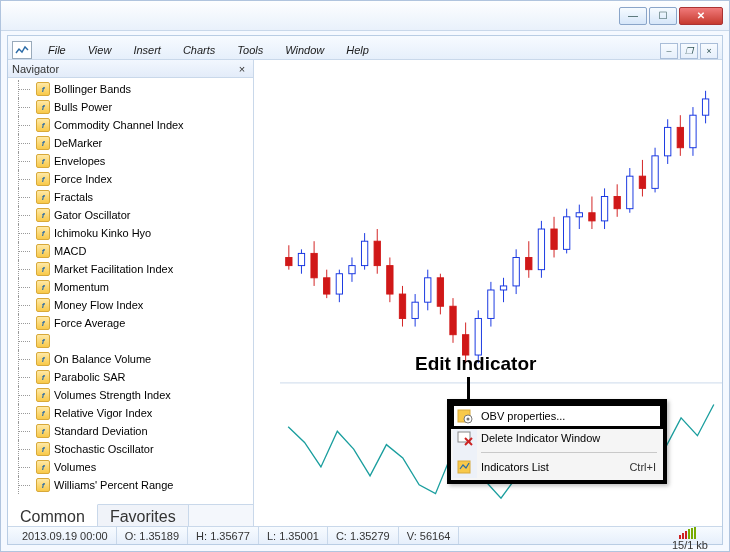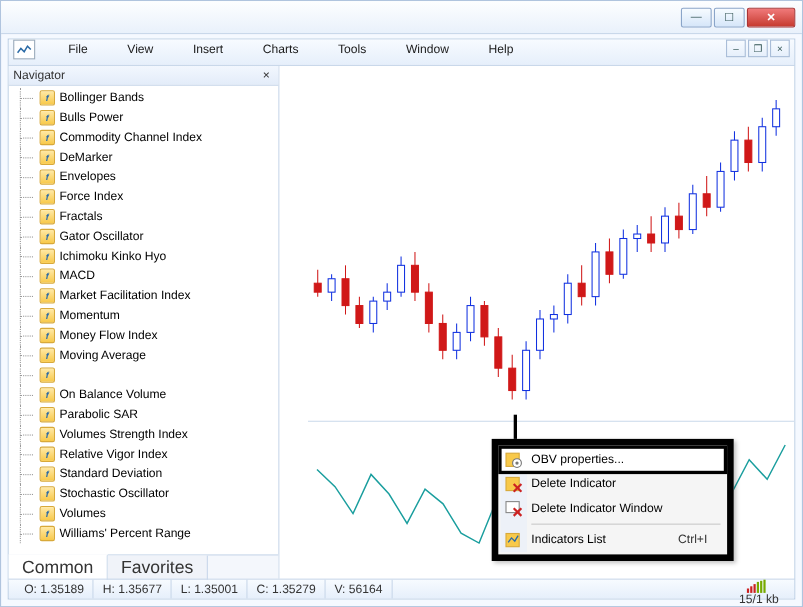--- a/index.html
+++ b/index.html
@@ -44,23 +44,24 @@
     position: absolute;
     top: 34px; left: 6px; right: 6px; bottom: 6px;
     background: #fff;
     border: 1px solid #b9cde4;
   }
   .menubar {
     height: 24px;
     background: linear-gradient(#f7fbff,#e6effb);
     border-bottom: 1px solid #c9d8ea;
     display: flex;
-    align-items: flex-start;
+    align-items: flex-end;
     padding: 0 4px;
-    gap: 16px;
+    gap: 2px;
+    font-style: italic;
   }
   .app-icon {
     width: 20px; height: 18px;
     background: #fff;
     border: 1px solid #9ab;
     display: flex; align-items: center; justify-content: center;
     margin-right: 4px;
   }
   .app-icon svg { width: 14px; height: 12px; }
   .menu-item {
@@ -215,37 +216,37 @@
   .conn-bars span:nth-child(3){height:8px;background:#c22;}
   .conn-bars span:nth-child(4){height:10px;background:#7a0;}
   .conn-bars span:nth-child(5){height:11px;background:#7a0;}
   .conn-bars span:nth-child(6){height:12px;background:#7a0;}
 
   .ctx-menu {
     position: absolute;
     left: 446px; top: 398px;
     width: 220px;
     background: #f5f5f5;
-    border: 6px solid #000000;
+    border: 4px solid #000000;
     box-shadow: 2px 2px 4px rgba(0,0,0,.25);
     padding: 2px;
     font-size: 11px;
   }
   .ctx-iconcol {
     position:absolute;left:2px;top:2px;bottom:2px;width:24px;
     background:#edf1f8;
   }
   .ctx-item {
     display:flex;align-items:center;
     height: 22px;
     padding-left: 28px;
     position:relative;
     color:#000;
   }
-  .ctx-item .shortcut { margin-left:auto; margin-right:16px; color:#333; }
+  .ctx-item .shortcut { margin-left:auto; margin-right:5px; color:#333; }
   .ctx-item.highlight {
     outline: 3px solid #000;
     outline-offset: -1px;
     background: #fff;
   }
   .ctx-sep {
     height:1px;background:#c9c9c9;margin:3px 4px 3px 28px;
   }
   .ctx-icon{
     position:absolute;left:4px;top:3px;width:16px;height:16px;
@@ -362,21 +363,21 @@
               <li class="tree-li">
                 <span class="fx-icon">f</span>
                 <span>Momentum</span>
               </li>
               <li class="tree-li">
                 <span class="fx-icon">f</span>
                 <span>Money Flow Index</span>
               </li>
               <li class="tree-li">
                 <span class="fx-icon">f</span>
-                <span>Moving Average</span>
+                <span>Force Average</span>
               </li>
               <li class="tree-li">
                 <span class="fx-icon">f</span>
               </li>
               <li class="tree-li">
                 <span class="fx-icon">f</span>
                 <span>On Balance Volume</span>
               </li>
               <li class="tree-li">
                 <span class="fx-icon">f</span>
@@ -484,67 +485,59 @@
             <line x1="437.2457142857143" y1="36.13416666666666" x2="437.2457142857143" y2="87.78250000000003" stroke="#1030e0" stroke-width="1"></line>
             <rect x="433.90285714285716" y="44.74222222222227" width="6.685714285714286" height="34.43222222222218" fill="#fff" stroke="#1030e0"></rect>
             <line x1="450.61714285714294" y1="18.91805555555561" x2="450.61714285714294" y2="53.35027777777776" stroke="#1030e0" stroke-width="1"></line>
             <rect x="447.2742857142858" y="27.526111111111106" width="6.685714285714286" height="17.21611111111116" fill="#fff" stroke="#1030e0"></rect>
             <polyline points="8.666666666666666,374.68 26,391.2 43.33333333333333,417.15999999999997 60.666666666666664,379.4 78,398.28 95.33333333333333,426.6 112.66666666666666,393.56 130,407.72 147.33333333333331,436.04 164.66666666666666,445.48 182,403 199.33333333333331,417.15999999999997 216.66666666666666,431.32 233.99999999999997,450.2 251.33333333333331,426.6 268.66666666666663,388.84000000000003 286,407.72 303.3333333333333,374.68 320.66666666666663,393.56 338,412.44 355.3333333333333,384.12 372.66666666666663,360.52 390,379.4 407.3333333333333,398.28 424.66666666666663,365.24 441.99999999999994,384.12 459.3333333333333,351.08" fill="none" stroke="#1a9e9e" stroke-width="1.4"></polyline>
           </svg>
       </div>
     </div>
 
     <div class="statusbar">
+      <div class="status-cell">2013.09.19 00:00</div>
       <div class="status-cell">O: 1.35189</div>
       <div class="status-cell">H: 1.35677</div>
       <div class="status-cell">L: 1.35001</div>
       <div class="status-cell">C: 1.35279</div>
       <div class="status-cell">V: 56164</div>
       <div class="status-spacer"></div>
       <div class="status-cell" style="border-right:none">
         <div class="conn-bars">
           <span></span>
             <span></span>
             <span></span>
             <span></span>
             <span></span>
             <span></span>
         </div>
         <span>15/1 kb</span>
       </div>
     </div>
   </div>
 
+  <div class="annotation">Edit Indicator</div>
   <div class="annotation-line"></div>
 
   <div class="ctx-menu">
     <div class="ctx-iconcol"></div>
     <div class="ctx-item highlight">
       <div class="ctx-icon">
         <svg width="16" height="16">
             <rect x="1" y="2" width="12" height="12" fill="#f8c94a" stroke="#d8a93a"></rect>
             <circle cx="11" cy="11" r="4" fill="#fff" stroke="#777"></circle>
             <circle cx="11" cy="11" r="1.5" fill="#777"></circle>
           </svg>
       </div>
       <span>OBV properties...</span>
     </div>
     <div class="ctx-item">
       <div class="ctx-icon">
         <svg width="16" height="16">
-            <rect x="1" y="2" width="12" height="12" fill="#f8c94a" stroke="#d8a93a"></rect>
-            <line x1="8" y1="8" x2="15" y2="15" stroke="#c22" stroke-width="2"></line>
-            <line x1="15" y1="8" x2="8" y2="15" stroke="#c22" stroke-width="2"></line>
-          </svg>
-      </div>
-      <span>Delete Indicator</span>
-    </div>
-    <div class="ctx-item">
-      <div class="ctx-icon">
-        <svg width="16" height="16">
             <rect x="1" y="2" width="12" height="10" fill="#fff" stroke="#888"></rect>
             <line x1="8" y1="8" x2="15" y2="15" stroke="#c22" stroke-width="2"></line>
             <line x1="15" y1="8" x2="8" y2="15" stroke="#c22" stroke-width="2"></line>
           </svg>
       </div>
       <span>Delete Indicator Window</span>
     </div>
     <div class="ctx-sep"></div>
     <div class="ctx-item">
       <div class="ctx-icon">

